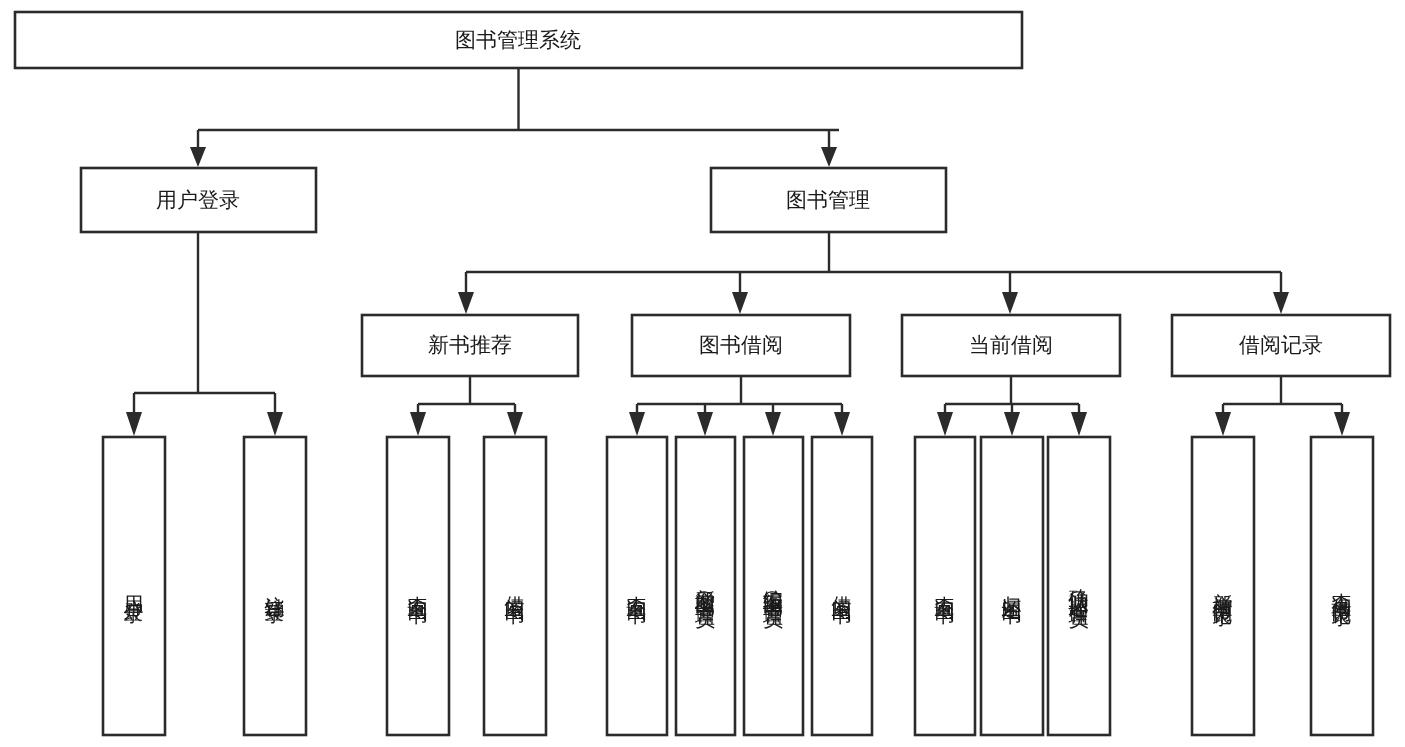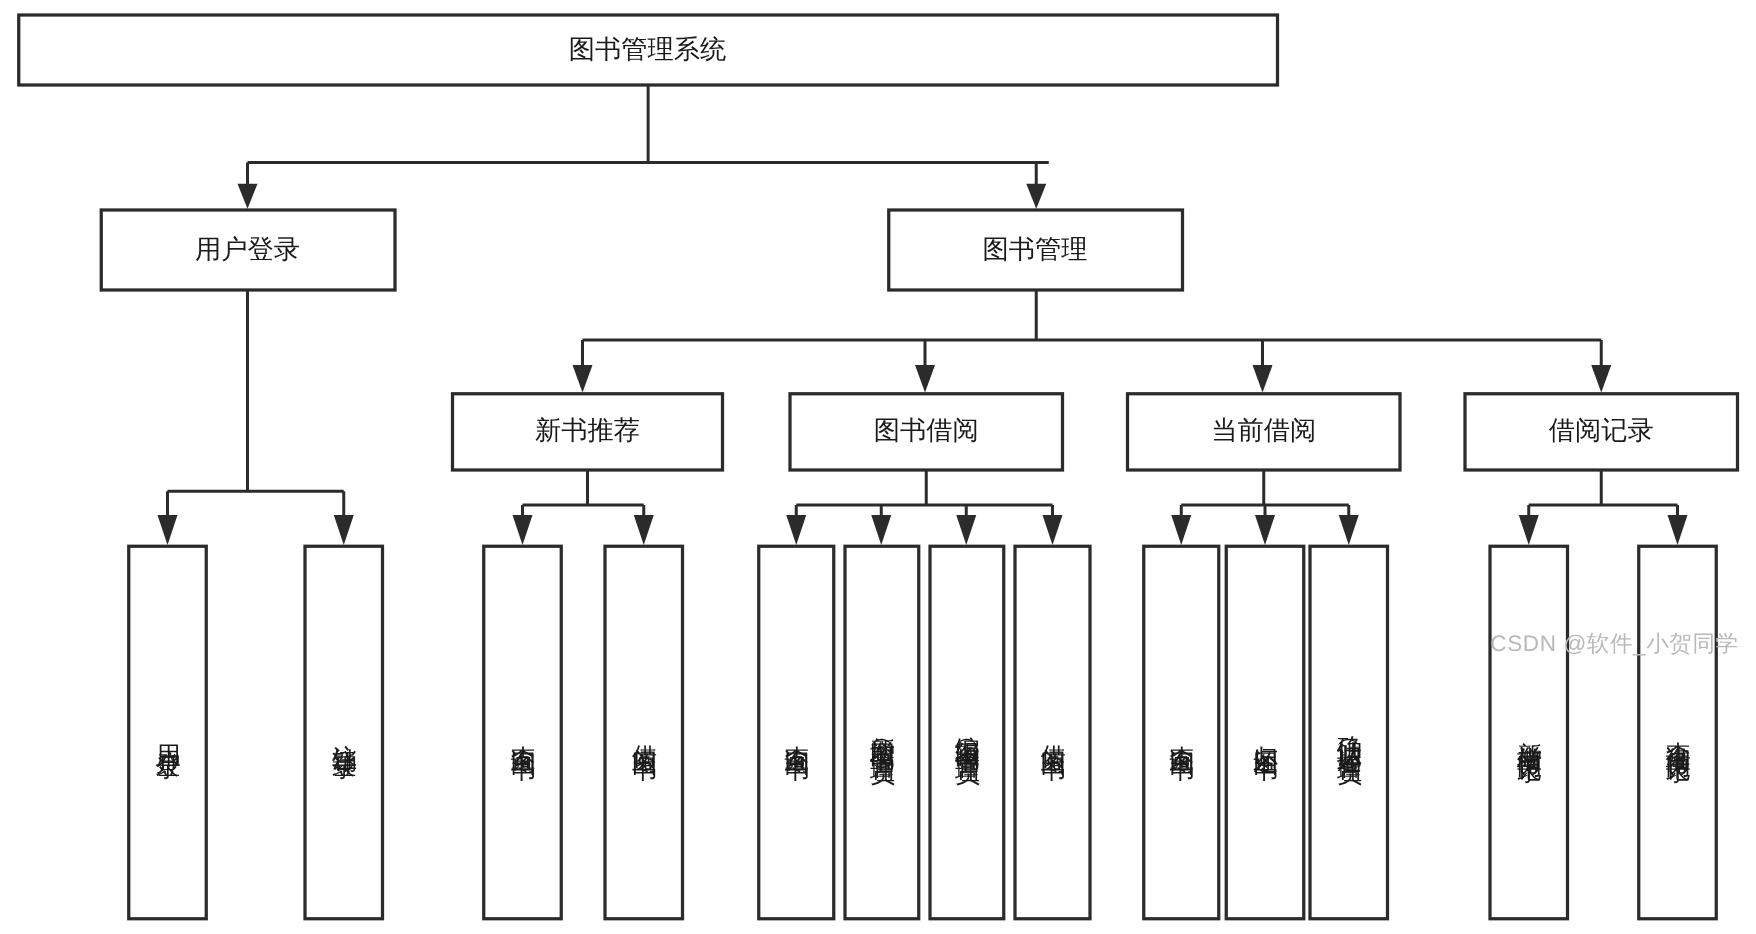--- a/index.html
+++ b/index.html
@@ -224,14 +224,13 @@
       <div style="position: absolute; left: 676px; top: 437px; width: 59px; height: 298px; display: flex; align-items: center; justify-content: center; writing-mode: vertical-rl; text-orientation: upright; font-family: &quot;Liberation Sans&quot;, &quot;DejaVu Sans&quot;, sans-serif; font-size: 20px; line-height: 1; letter-spacing: 3px; color: rgb(26, 26, 26); pointer-events: none;">新增图书（管理员）</div>
       <div style="position: absolute; left: 744px; top: 437px; width: 59px; height: 298px; display: flex; align-items: center; justify-content: center; writing-mode: vertical-rl; text-orientation: upright; font-family: &quot;Liberation Sans&quot;, &quot;DejaVu Sans&quot;, sans-serif; font-size: 20px; line-height: 1; letter-spacing: 3px; color: rgb(26, 26, 26); pointer-events: none;">编辑图书（管理员）</div>
       <div style="position: absolute; left: 812px; top: 437px; width: 60px; height: 298px; display: flex; align-items: center; justify-content: center; writing-mode: vertical-rl; text-orientation: upright; font-family: &quot;Liberation Sans&quot;, &quot;DejaVu Sans&quot;, sans-serif; font-size: 20px; line-height: 1; letter-spacing: 3px; color: rgb(26, 26, 26); pointer-events: none;">借阅图书</div>
       <div style="position: absolute; left: 915px; top: 437px; width: 60px; height: 298px; display: flex; align-items: center; justify-content: center; writing-mode: vertical-rl; text-orientation: upright; font-family: &quot;Liberation Sans&quot;, &quot;DejaVu Sans&quot;, sans-serif; font-size: 20px; line-height: 1; letter-spacing: 3px; color: rgb(26, 26, 26); pointer-events: none;">查询图书</div>
       <div style="position: absolute; left: 981px; top: 437px; width: 62px; height: 298px; display: flex; align-items: center; justify-content: center; writing-mode: vertical-rl; text-orientation: upright; font-family: &quot;Liberation Sans&quot;, &quot;DejaVu Sans&quot;, sans-serif; font-size: 20px; line-height: 1; letter-spacing: 3px; color: rgb(26, 26, 26); pointer-events: none;">归还图书</div>
       <div style="position: absolute; left: 1048px; top: 437px; width: 62px; height: 298px; display: flex; align-items: center; justify-content: center; writing-mode: vertical-rl; text-orientation: upright; font-family: &quot;Liberation Sans&quot;, &quot;DejaVu Sans&quot;, sans-serif; font-size: 20px; line-height: 1; letter-spacing: 3px; color: rgb(26, 26, 26); pointer-events: none;">确认归还（管理员）</div>
       <div style="position: absolute; left: 1192px; top: 437px; width: 62px; height: 298px; display: flex; align-items: center; justify-content: center; writing-mode: vertical-rl; text-orientation: upright; font-family: &quot;Liberation Sans&quot;, &quot;DejaVu Sans&quot;, sans-serif; font-size: 20px; line-height: 1; letter-spacing: 3px; color: rgb(26, 26, 26); pointer-events: none;">新增借阅记录</div>
       <div style="position: absolute; left: 1311px; top: 437px; width: 62px; height: 298px; display: flex; align-items: center; justify-content: center; writing-mode: vertical-rl; text-orientation: upright; font-family: &quot;Liberation Sans&quot;, &quot;DejaVu Sans&quot;, sans-serif; font-size: 20px; line-height: 1; letter-spacing: 3px; color: rgb(26, 26, 26); pointer-events: none;">查询借阅记录</div>
     </div>
 
-  <div class="watermark">CSDN @软件_小贺同学</div>
 </div>
 
 </body></html>

